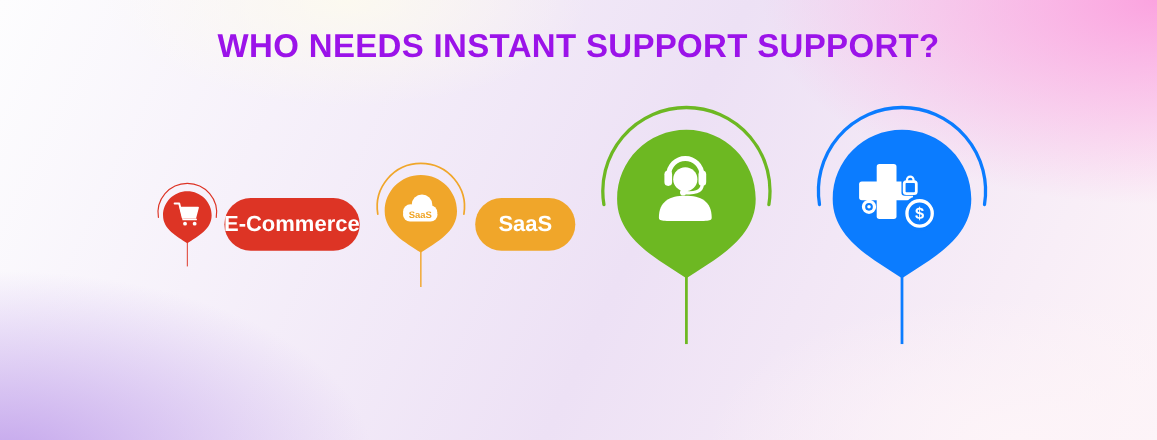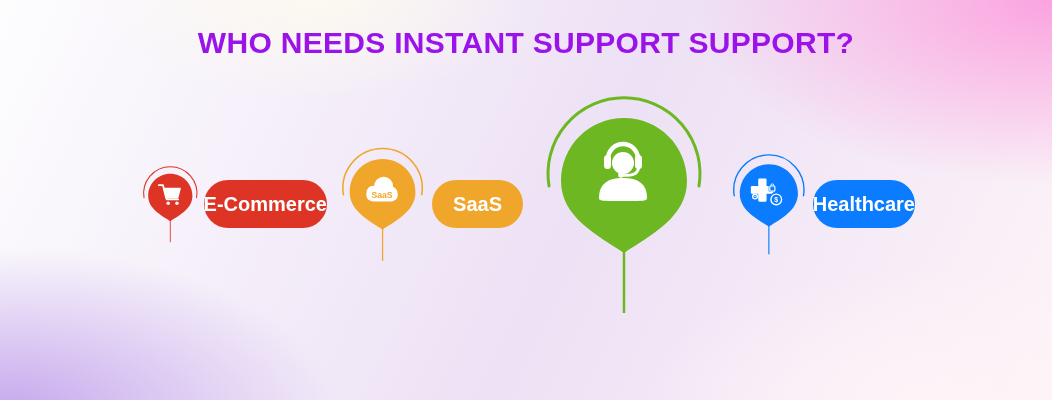--- a/index.html
+++ b/index.html
@@ -123,19 +123,16 @@
         <circle cx="65" cy="93" r="5" fill="none" stroke="#fff" stroke-width="3"></circle>
         <circle cx="65" cy="93" r="1.6" fill="#fff"></circle>
         <rect x="94.5" y="67" width="16" height="16" rx="3" style="fill:var(--c)"></rect>
         <rect x="97" y="70" width="11" height="11" rx="2" fill="none" stroke="#fff" stroke-width="2.5"></rect>
         <path d="M99.5 70 v-1.5 a3 3 0 0 1 6 0 v1.5" fill="none" stroke="#fff" stroke-width="2"></path>
         <circle cx="111" cy="99" r="16" style="fill:var(--c)"></circle>
         <circle cx="111" cy="99" r="11.5" fill="none" stroke="#fff" stroke-width="3"></circle>
         <text x="111" y="104.5" text-anchor="middle" font-size="15" font-weight="bold" fill="#fff">$</text>
       </g>
     </svg>
-    <div class="pill">
-      <span>Healthcare</span>
-    </div>
   </div>
 
 
 </div>
 
 </body></html>

